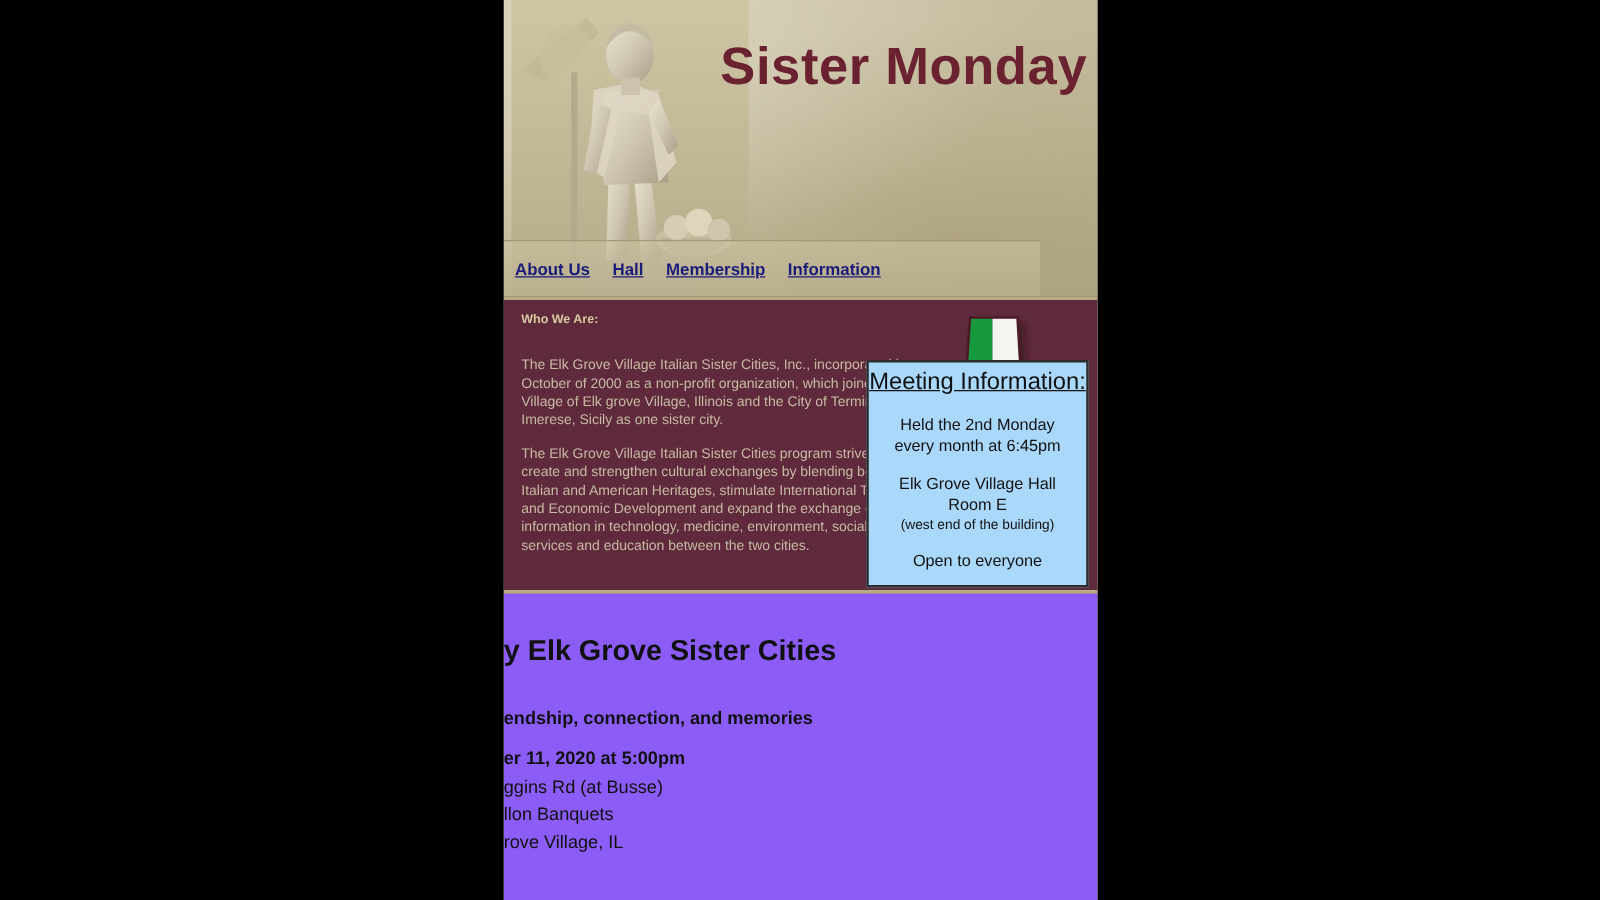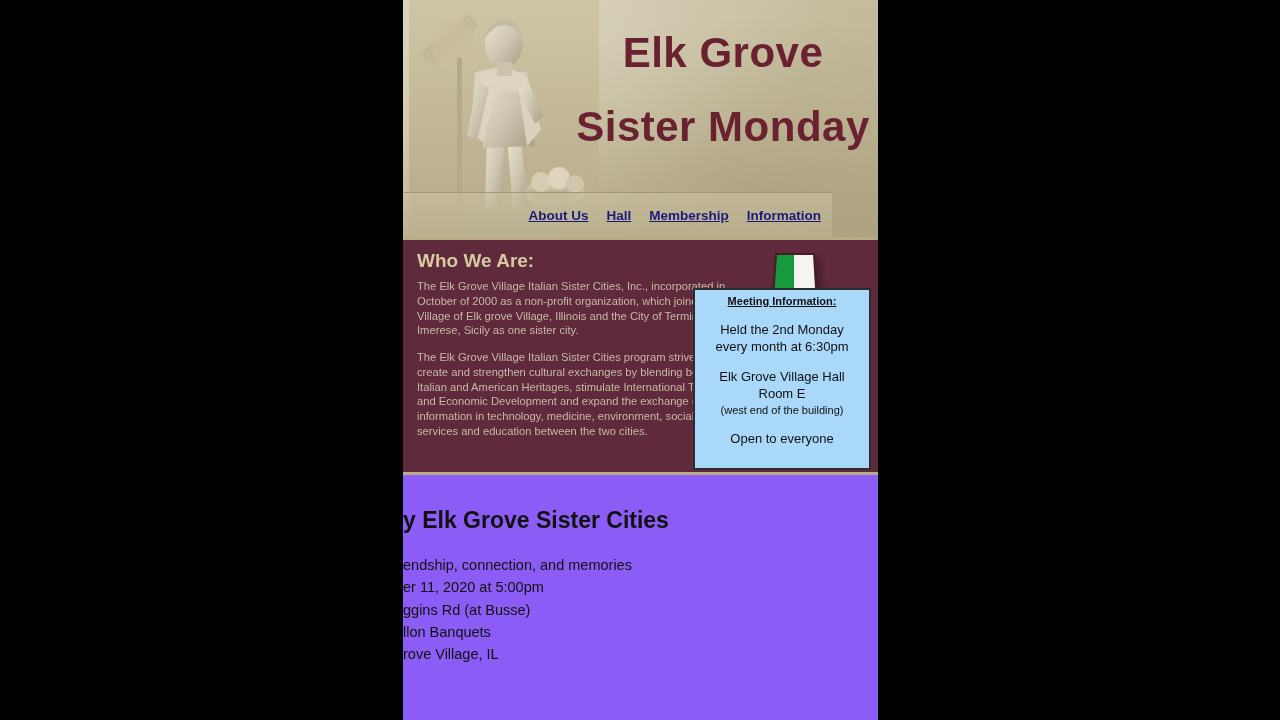--- a/index.html
+++ b/index.html
@@ -63,21 +63,21 @@
   .navbar {
     position: absolute;
     left: 0;
     bottom: 0;
     width: 429px;
     height: 45px;
     background: linear-gradient(180deg, rgba(205,196,164,0.55), rgba(185,176,142,0.75));
     border-top: 1px solid rgba(120,105,70,0.35);
     display: flex;
     align-items: center;
-    justify-content: flex-end;
+    justify-content: flex-start;
     padding-right: 2px;
     box-sizing: border-box;
   }
   .nav-item {
     color: #1b1b7a;
     font-size: 13.5px;
     font-weight: 700;
     text-decoration: underline;
     margin: 0 9px;
     cursor: pointer;
@@ -98,23 +98,23 @@
   }
   .whoweare-inner {
     position: absolute;
     left: 14px;
     top: 10px;
     right: 10px;
     bottom: 6px;
   }
   .ww-heading {
     color: #d8c9a0;
-    font-size: 19px;
+    font-size: 10px;
     font-weight: 600;
-    margin-bottom: 7px;
+    margin-bottom: 24px;
   }
   .ww-text {
     color: #c9b9a5;
     font-size: 11.2px;
     line-height: 1.32;
     width: 312px;
     margin-bottom: 12px;
   }
   .flag-wrap {
     position: absolute;
@@ -148,24 +148,25 @@
     white-space: nowrap;
   }
   .content-lines {
     position: absolute;
     left: 30px;
     top: 80px;
     width: 300px;
   }
   .cl-bold {
     font-size: 14.5px;
-    font-weight: 400;
+    font-weight: 700;
     color: #111;
     line-height: 1.5;
     white-space: nowrap;
+    margin-top: 10px;
   }
   .cl-normal {
     font-size: 14.5px;
     color: #111;
     line-height: 1.52;
     white-space: nowrap;
   }
 
   
   .meetingbox {
@@ -174,22 +175,22 @@
     top: 288px;
     width: 178px;
     height: 182px;
     background: #a9d8fb;
     border: 2px solid #2d2d2d;
     box-sizing: border-box;
     text-align: center;
     padding-top: 5px;
   }
   .mb-title {
-    font-size: 11px;
-    font-weight: 700;
+    font-size: 19px;
+    font-weight: 400;
     color: #111;
     text-decoration: underline;
     margin-bottom: 14px;
   }
   .mb-line {
     font-size: 13px;
     color: #111;
     line-height: 1.32;
   }
   .mb-small {
@@ -243,21 +244,20 @@
       <rect x="48" y="62" width="5" height="152" fill="#b3a98c"></rect>
 
       <ellipse cx="146" cy="196" rx="30" ry="14" fill="#c8bfa2"></ellipse>
       <path d="M118 194 Q146 230 174 194 Z" fill="#bdb397"></path>
       <circle cx="132" cy="186" r="10" fill="#d6cdb4"></circle>
       <circle cx="150" cy="182" r="11" fill="#ded5bc"></circle>
       <circle cx="166" cy="188" r="9" fill="#cfc6ad"></circle>
     </svg>
 
     <div class="banner-title">
-      <span>Elk Grove</span>
       <span class="line2">Sister Monday</span>
     </div>
 
     <div class="navbar">
       <span class="nav-item">About Us</span>
       <span class="nav-item">Hall</span>
       <span class="nav-item">Membership</span>
       <span class="nav-item">Information</span>
     </div>
   </div>
@@ -300,21 +300,21 @@
         <div class="cl-normal">ggins Rd (at Busse)</div>
         <div class="cl-normal">llon Banquets</div>
         <div class="cl-normal">rove Village, IL</div>
       </div>
     </div>
   </div>
 
   <div class="meetingbox">
     <div class="mb-title">Meeting Information:</div>
     <div class="mb-line">Held the 2nd Monday</div>
-    <div class="mb-line">every month at 6:30pm</div>
+    <div class="mb-line">every month at 6:45pm</div>
     <div class="mb-gap"></div>
     <div class="mb-line">Elk Grove Village Hall</div>
     <div class="mb-line">Room E</div>
     <div class="mb-small">(west end of the building)</div>
     <div class="mb-gap"></div>
     <div class="mb-line">Open to everyone</div>
   </div>
 
 </div>
 

